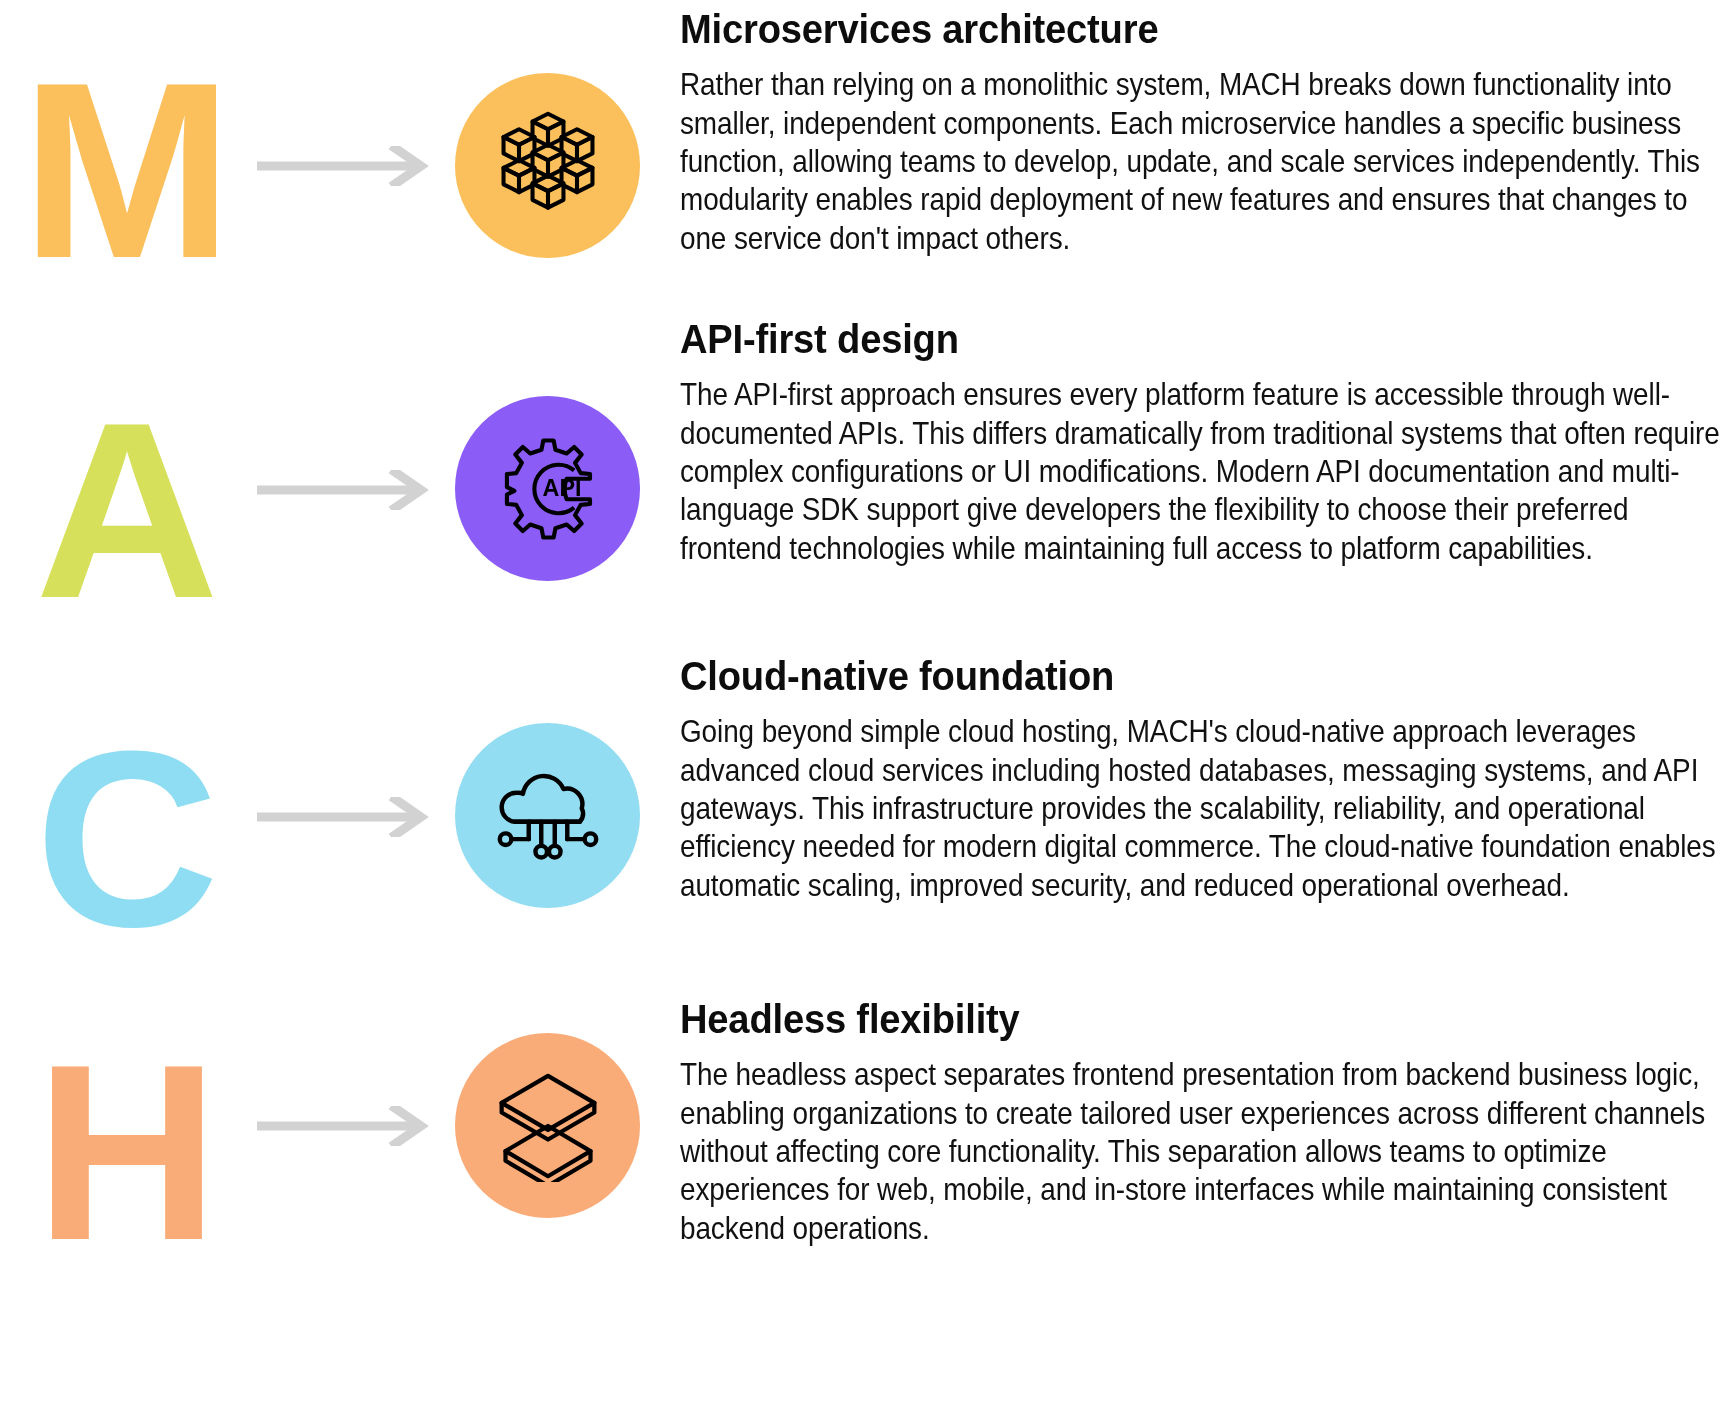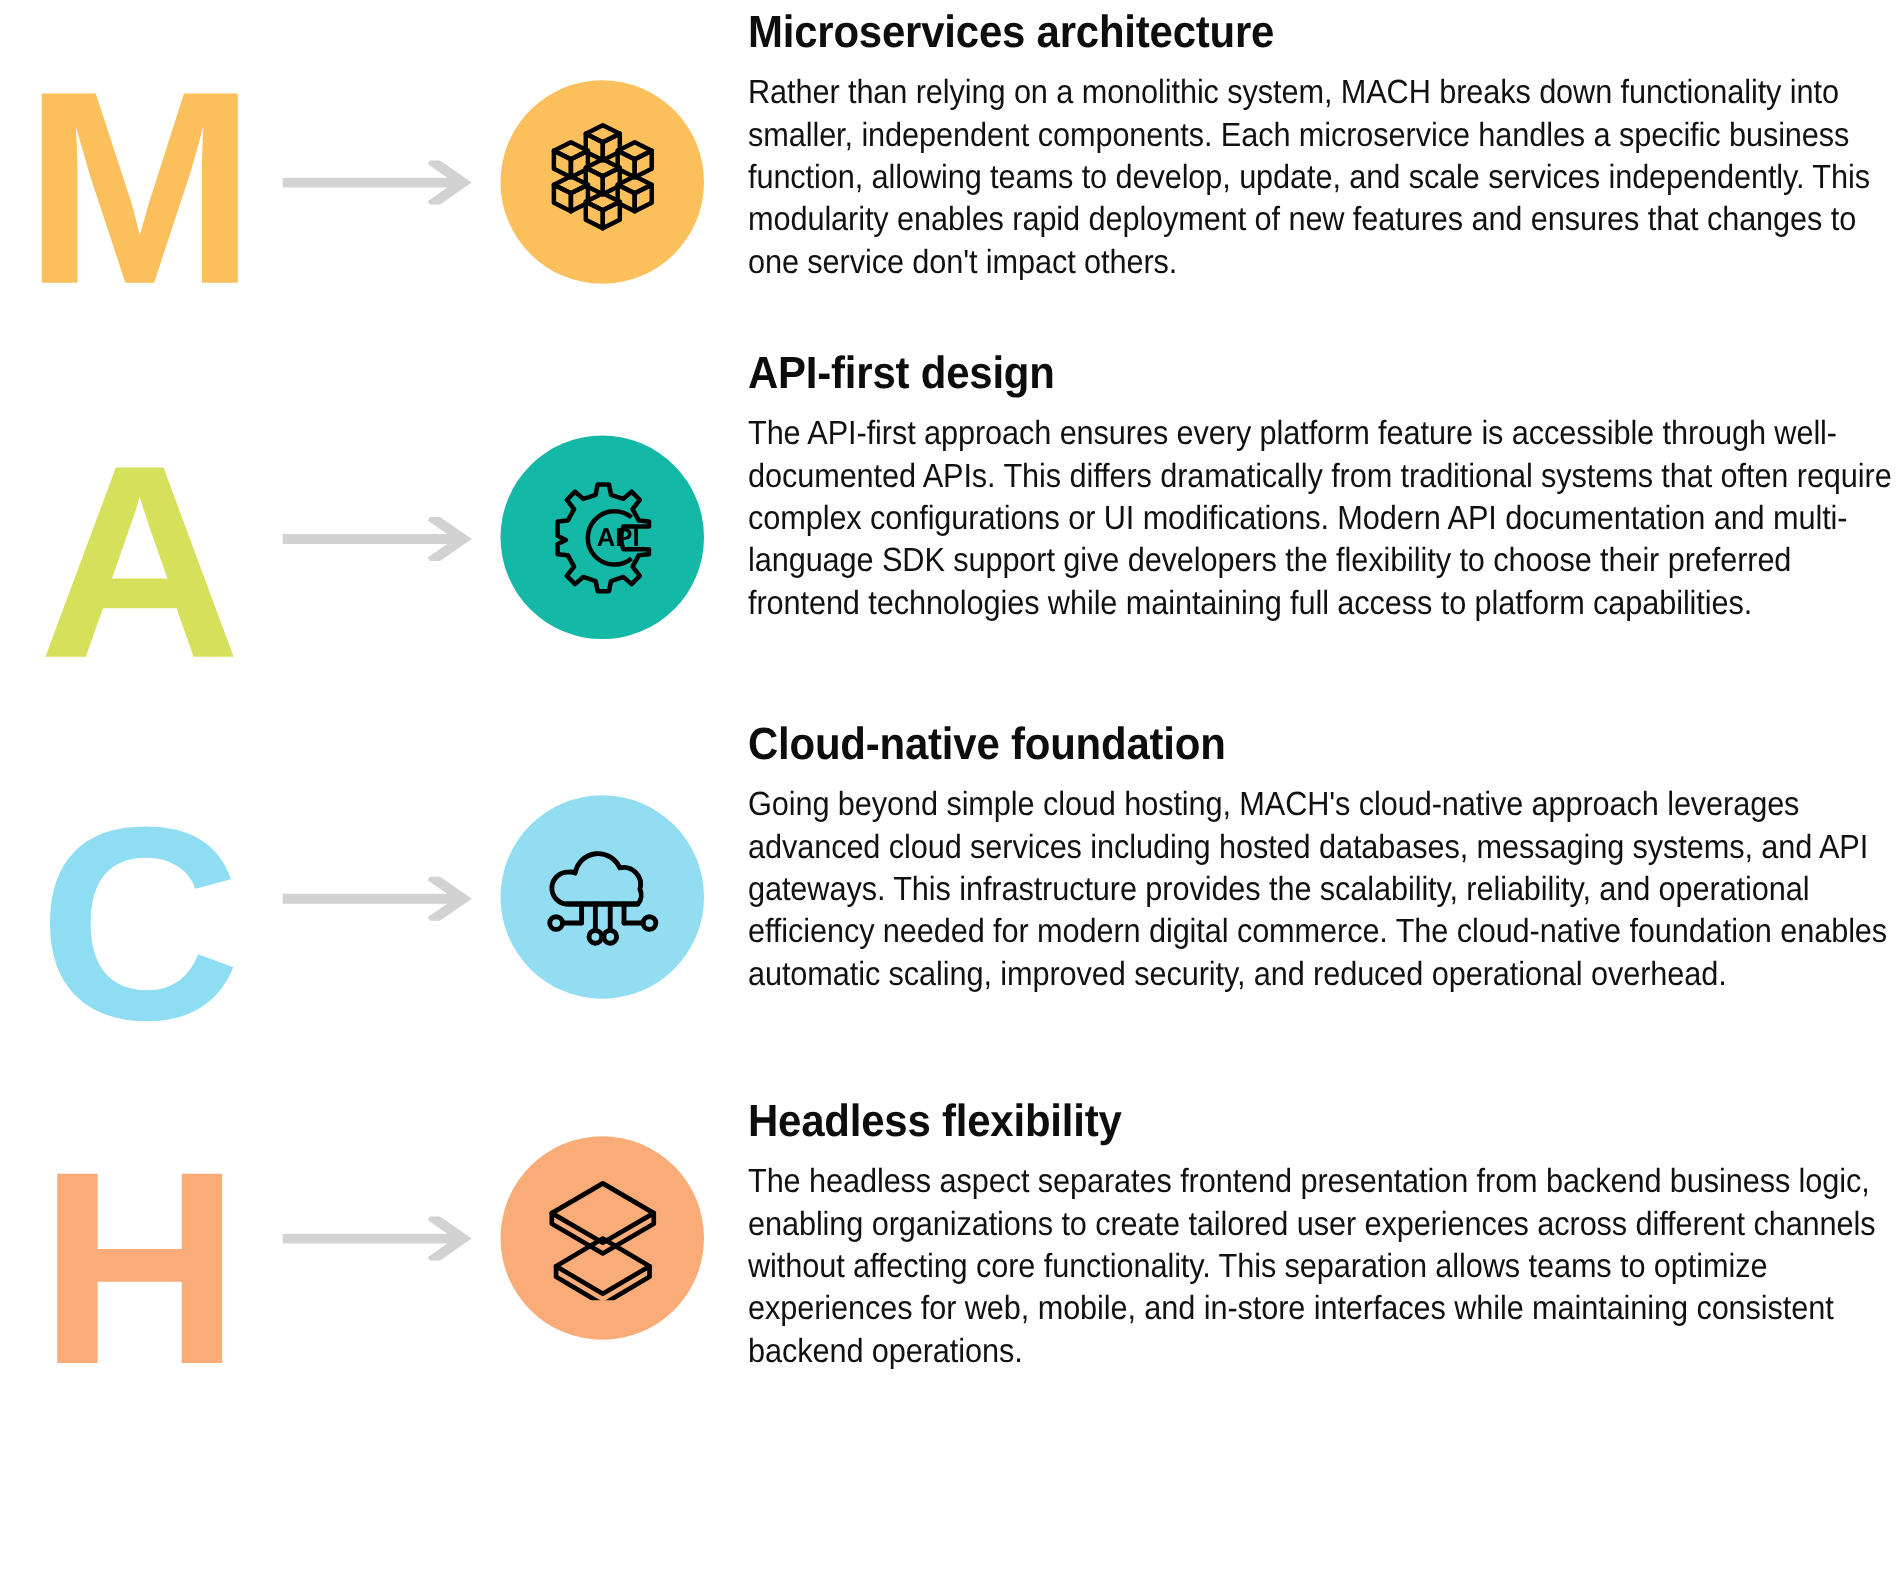--- a/index.html
+++ b/index.html
@@ -199,21 +199,21 @@
 
       <div class="big-letter" style="color: rgb(214, 224, 91);">A</div>
 
       <div class="arrow">
         <svg width="180" height="40" viewBox="0 0 180 40">
           <line x1="2" y1="20" x2="160" y2="20" stroke="#d2d2d2" stroke-width="9"></line>
           <polyline points="140,2 166,20 140,38" fill="none" stroke="#d2d2d2" stroke-width="9" stroke-linecap="square" stroke-linejoin="miter"></polyline>
         </svg>
       </div>
 
-      <div class="bubble" style="background-color: #14b8a6;">
+      <div class="bubble" style="background-color: #8b5cf6;">
         <svg width="112" height="112" viewBox="0 0 120 120">
 
           <g fill="none" stroke="#000" stroke-width="4.4" stroke-linejoin="round">
             <path d="M55 8
                      L66 8 L68 18
                      L80 22 L88 15 L96 23 L89 32
                      L95 43 L105 44 L105 49
                      L80 49
                      A30 30 0 0 0 80 71
                      L105 71 L105 76 L95 77 L89 88

